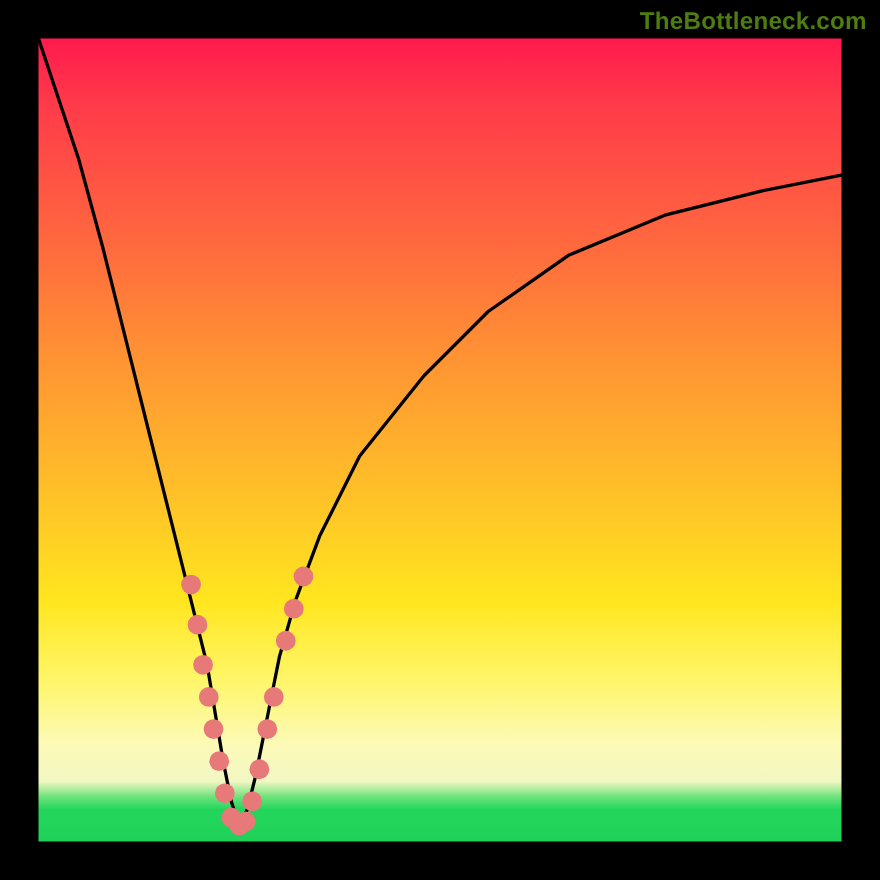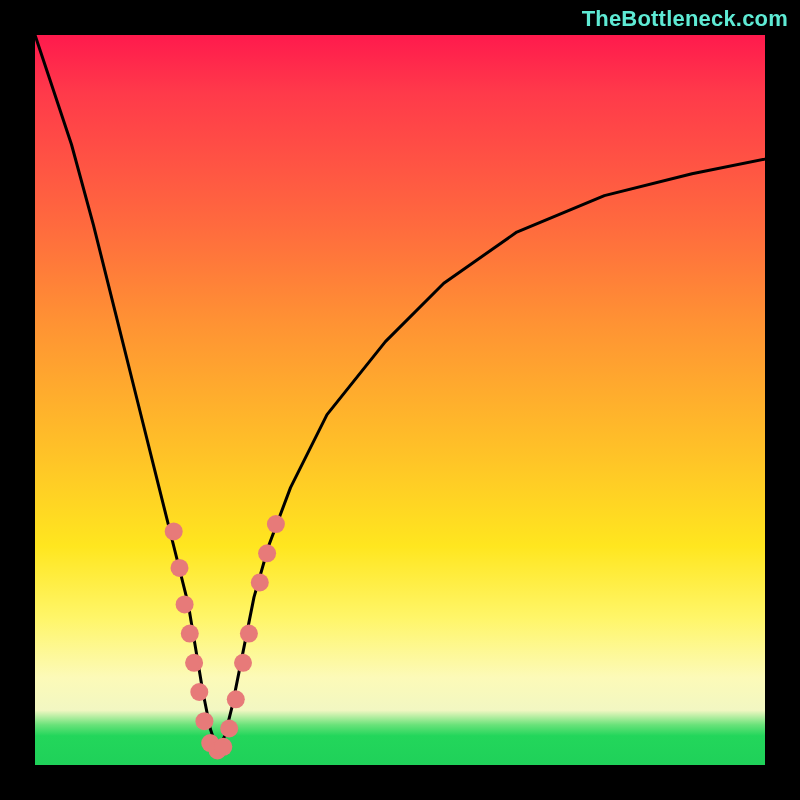--- a/index.html
+++ b/index.html
@@ -39,21 +39,21 @@
       #f2f7c2 92.5%,
       #69e27a 94.5%,
       #23d65b 96%,
       #1fd159 100%
     );
   }
   .watermark {
     position: absolute;
     top: 6px;
     right: 12px;
-    color: #5eead4;
+    color: #4d7c0f;
     font-size: 22px;
     font-weight: 600;
     letter-spacing: 0.2px;
     user-select: none;
   }
   svg.curve {
     position: absolute;
     left: 0;
     top: 0;
     width: 730px;

